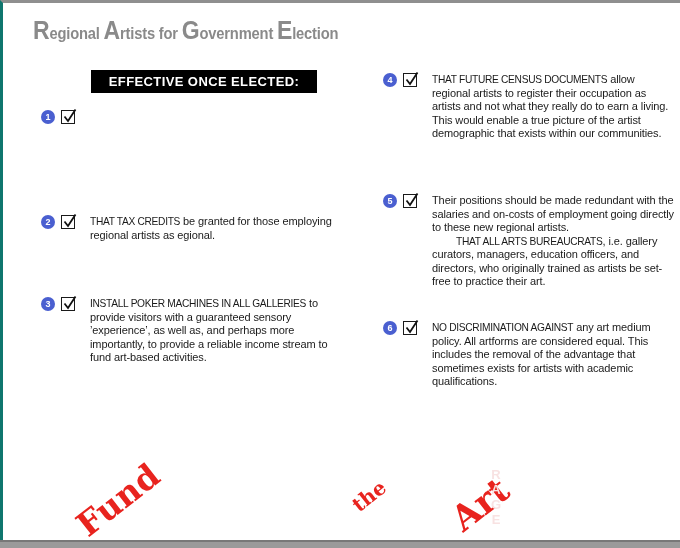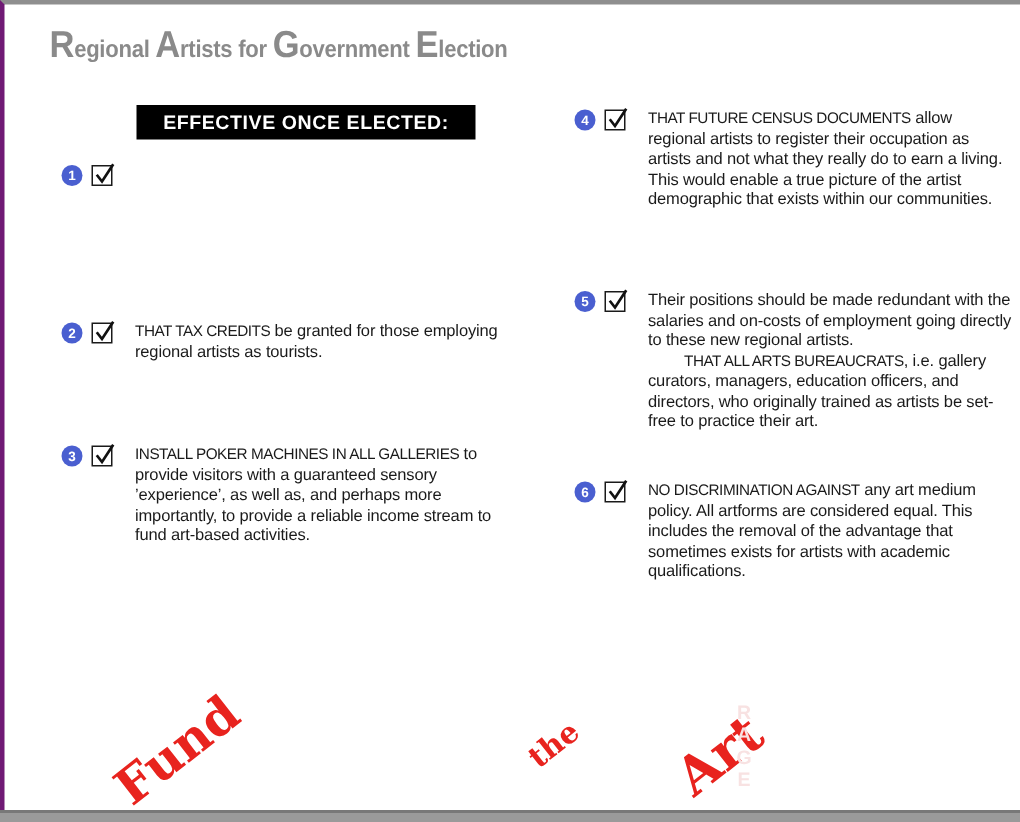--- a/index.html
+++ b/index.html
@@ -1,19 +1,19 @@
 <!DOCTYPE html>
 <html><head>
 <meta charset="utf-8">
 <style>
   * { margin:0; padding:0; box-sizing:border-box; }
   html,body { width:680px; height:548px; background:#fff; overflow:hidden;
               font-family:"Liberation Sans", sans-serif; }
   .page { position:relative; width:680px; height:548px; background:#ffffff;
-          border-top:3px solid #8f8f8f; border-left:3px solid #701a75; }
+          border-top:3px solid #8f8f8f; border-left:3px solid #0f766e; }
   .bottom-bar { position:absolute; left:-3px; right:0; bottom:0; height:8px;
                 background:#9a9a9a; border-top:2px solid #787878; }
 
   
   .title { position:absolute; left:30px; top:12px; color:#8a8a8a; font-weight:bold;
            white-space:nowrap; transform:scaleX(0.92); transform-origin:left top;
            letter-spacing:-0.2px; }
   .title .cap  { font-size:25px; line-height:30px; vertical-align:baseline; }
   .title .rest { font-size:16px; line-height:30px; vertical-align:baseline; }
 
@@ -82,21 +82,21 @@
     </div>
 
     <div class="policy" data-idx="2">
       <span class="num">2</span>
       <span class="checkbox checked">
         <svg class="check" viewBox="0 0 15 16">
           <path d="M2.5 8.5 L6 13 L13.5 1.5" stroke="#111" stroke-width="1.8" fill="none"></path>
         </svg>
       </span>
       <span class="ptext">
-          <div class="para"><span class="lead-caps">THAT TAX CREDITS</span><span> be granted for those employing regional artists </span><span class="uline">as</span><span> tourists.</span></div>
+          <div class="para"><span class="lead-caps">THAT TAX CREDITS</span><span> be granted for those employing regional artists </span><span class="uline">as</span><span> egional.</span></div>
         </span>
     </div>
 
     <div class="policy" data-idx="3">
       <span class="num">3</span>
       <span class="checkbox checked">
         <svg class="check" viewBox="0 0 15 16">
           <path d="M2.5 8.5 L6 13 L13.5 1.5" stroke="#111" stroke-width="1.8" fill="none"></path>
         </svg>
       </span>

